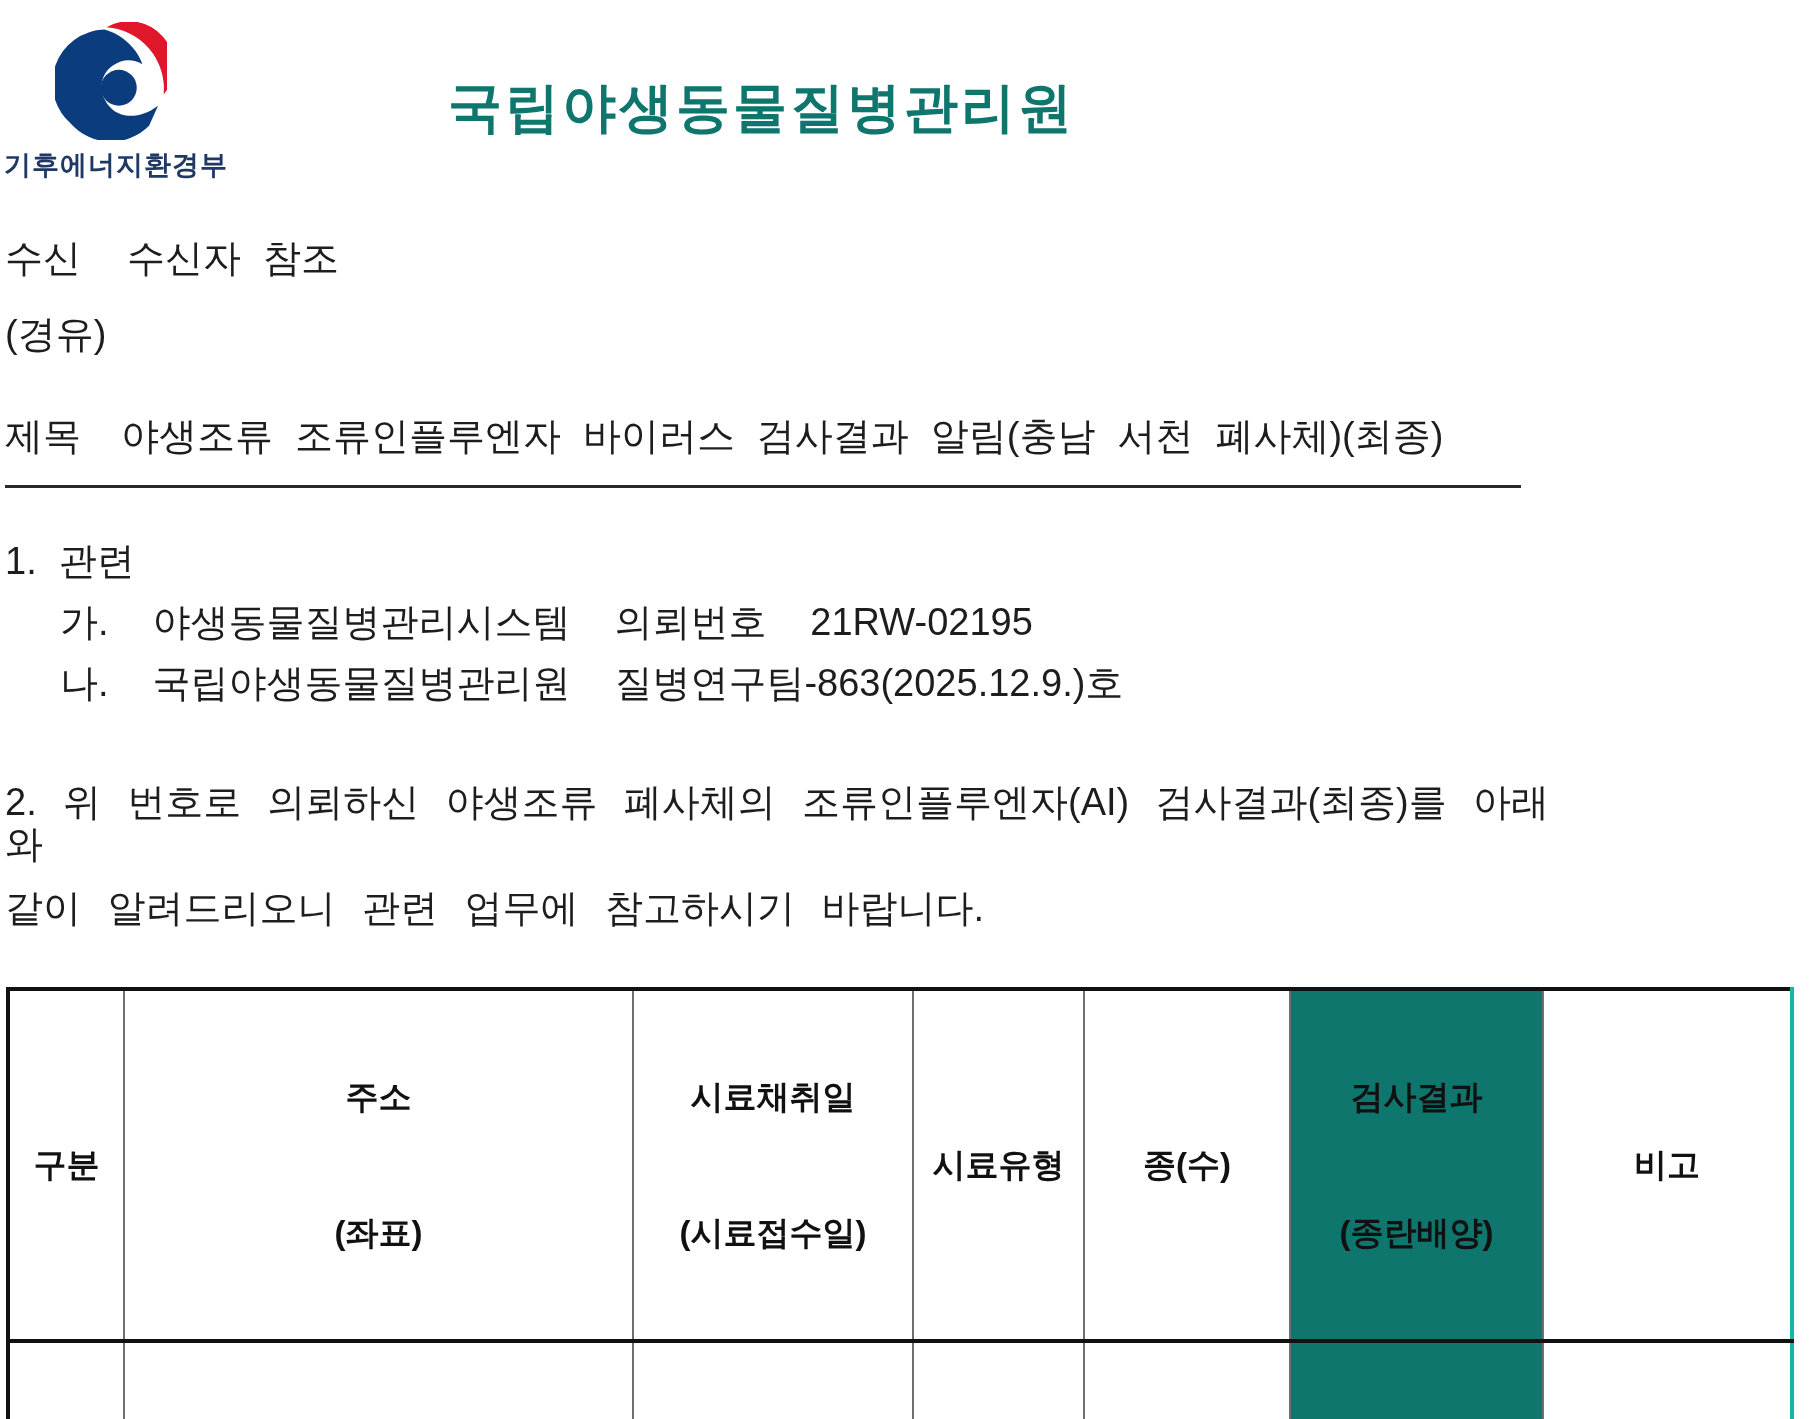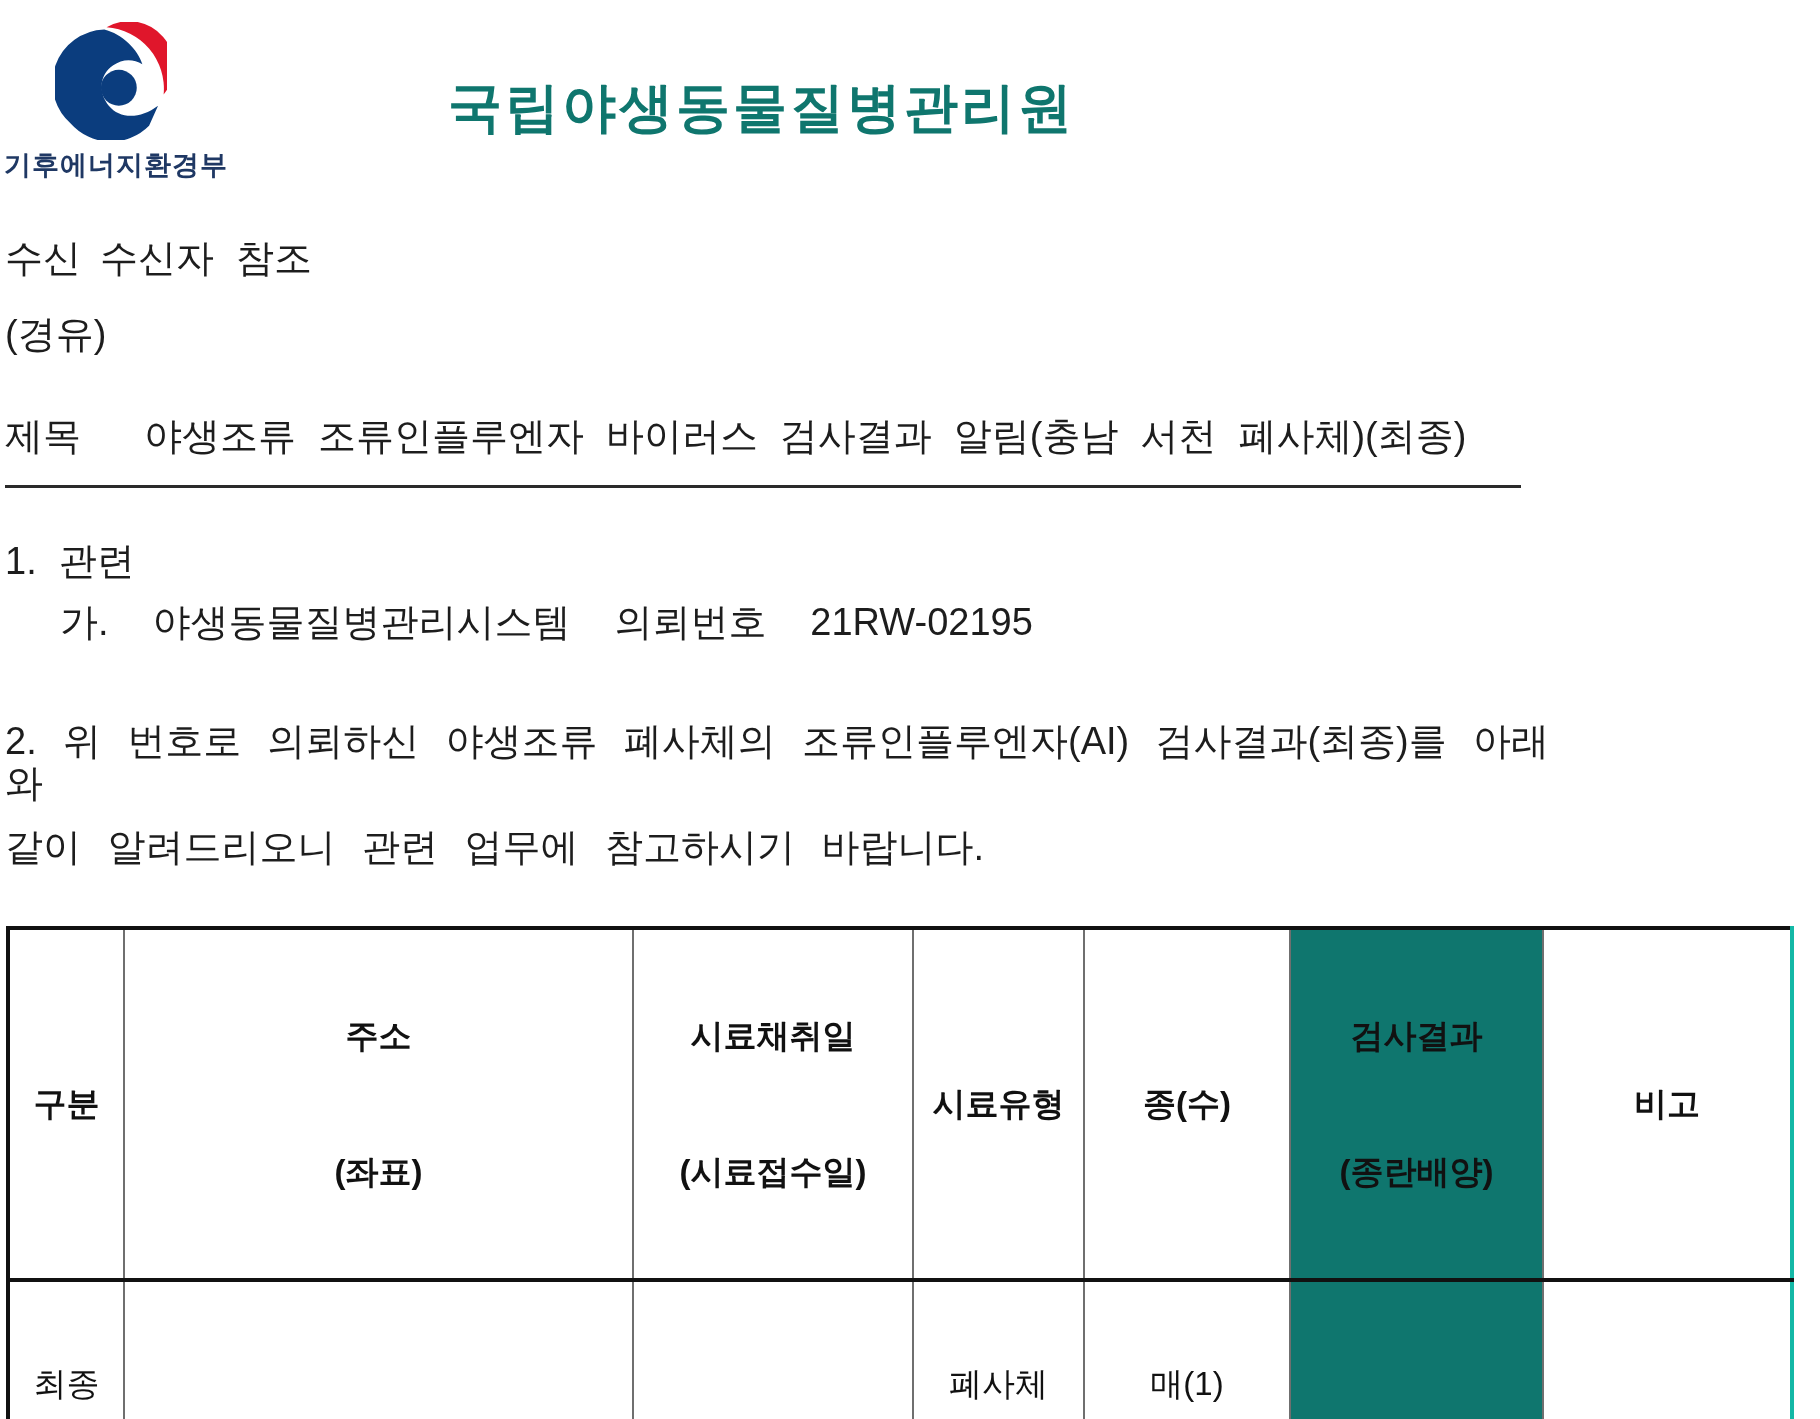--- a/index.html
+++ b/index.html
@@ -14,23 +14,23 @@
     position:absolute;left:4px;top:147px;width:215px;text-align:center;
     font-size:27px;font-weight:bold;letter-spacing:1px;color:#1f3864;white-space:nowrap;
   }
   .doc-title{
     position:absolute;left:448px;top:72px;
     font-size:54px;font-weight:bold;letter-spacing:3px;color:#0f766e;white-space:nowrap;
   }
   
   .content{padding:237px 0 0 5px;}
   .line{font-size:38px;line-height:42px;word-spacing:0.30em;white-space:pre-wrap;}
-  .recipient-line{display:flex;gap:19px;}
+  .recipient-line{display:flex;gap:46px;}
   .via-line{margin-top:34px;}
-  .subject-line{margin-top:60px;display:flex;gap:63px;}
+  .subject-line{margin-top:60px;display:flex;gap:40px;}
   .title-divider{margin-top:28px;width:1516px;height:0;border-top:3px solid #2a2a2a;}
   .sec1-heading{margin-top:52px;}
   .ref-item{margin-top:19px;margin-left:55px;}
   .sec2-line1{
     margin-top:77px;width:1544px;
     text-align:justify;text-align-last:justify;
   }
   .sec2-line2{margin-top:22px;word-spacing:0.42em;}
   
   table.results{
@@ -74,20 +74,21 @@
 
   <div class="line subject-line">
     <span>제목</span>
     <span>야생조류 조류인플루엔자 바이러스 검사결과 알림(충남 서천 폐사체)(최종)</span>
   </div>
 
   <div class="title-divider"></div>
 
   <div class="line sec1-heading">1. 관련</div>
   <div class="line ref-item">가.  야생동물질병관리시스템  의뢰번호  21RW-02195</div>
+  <div class="line ref-item">나.  국립야생동물질병관리원  질병연구팀-863(2025.12.9.)호</div>
 
   <div class="line sec2-line1">2. 위 번호로 의뢰하신 야생조류 폐사체의 조류인플루엔자(AI) 검사결과(최종)를 아래와</div>
   <div class="line sec2-line2">같이 알려드리오니 관련 업무에 참고하시기 바랍니다.</div>
 
   <table class="results">
     <colgroup>
       <col style="width:116px">
         <col style="width:509px">
         <col style="width:280px">
       <col style="width:171px">

